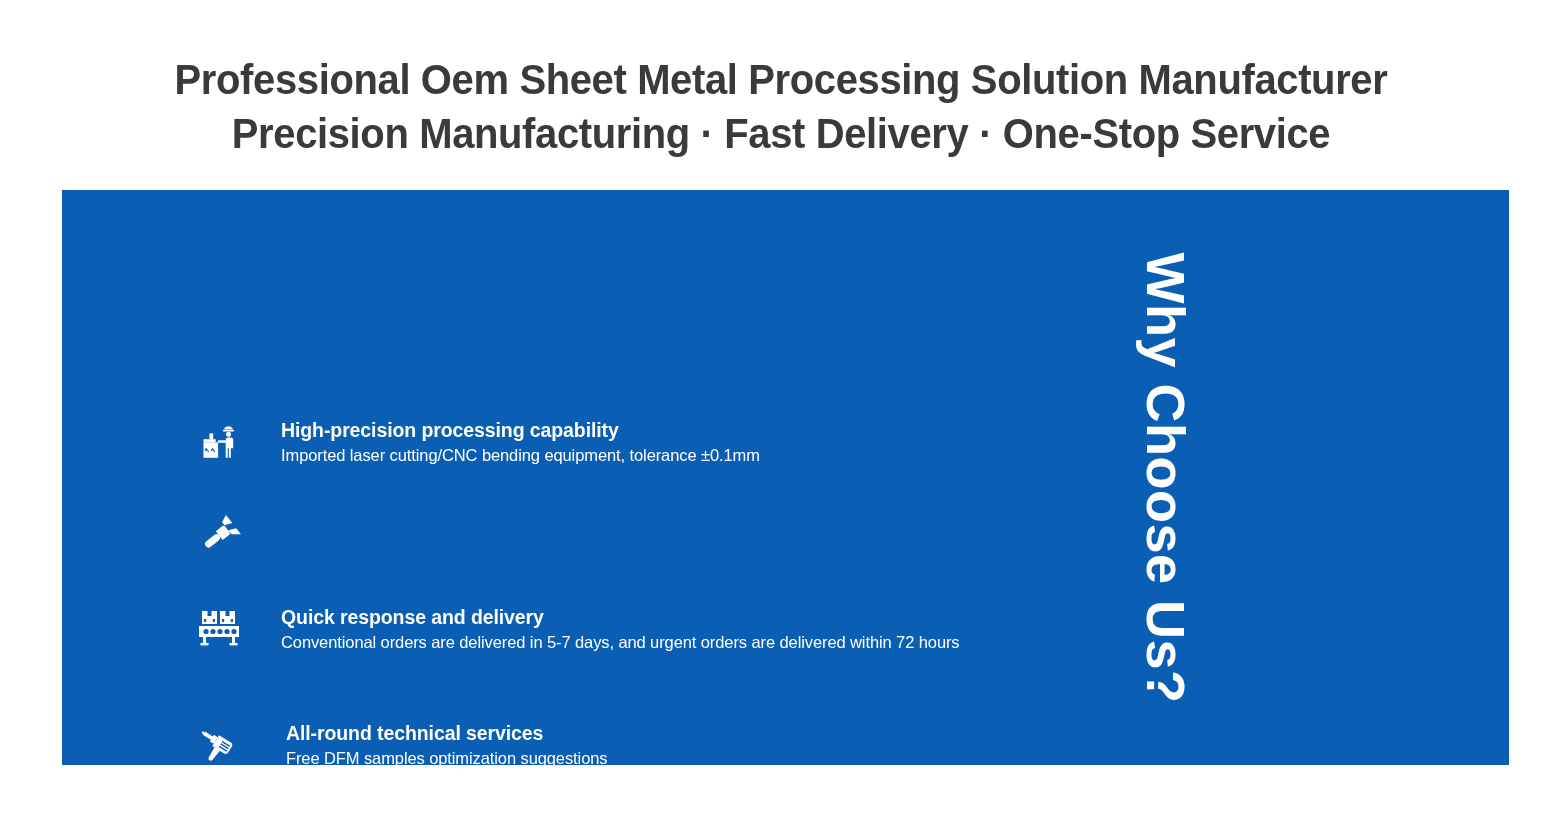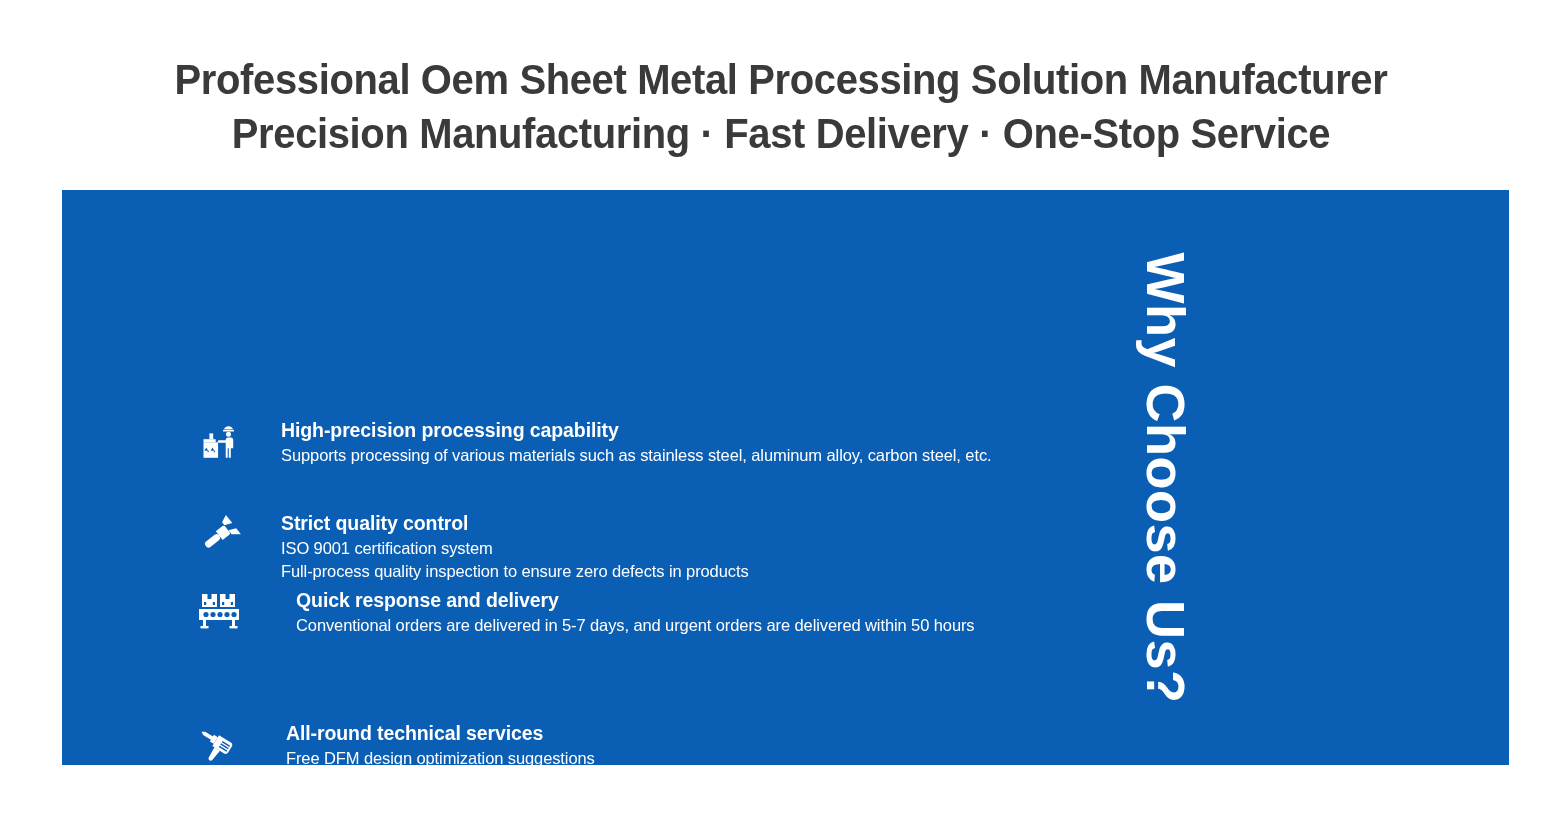--- a/index.html
+++ b/index.html
@@ -114,21 +114,21 @@
   
   .feature.single .feature-body {
     display: flex;
     align-items: center;
     min-height: 40px;
   }
 
   
   .f1 { top: 228px; }
   .f2 { top: 321px; }
-  .f3 { top: 398px; gap: 15px; }
+  .f3 { top: 415px; }
   .f4 { top: 531px; justify-content: space-between; }
   .f5 { top: 620px; }
 
   .f4 .feature-body { padding-left: 38px; }
   .f5 .feature-body, .f6 .feature-body { padding-left: 33px; }
   .f5 .feature-icon, .f6 .feature-icon { padding-top: 0; }
 </style>
 </head>
 <body>
 
@@ -165,44 +165,39 @@
                 <path d="M8.3 27.4l1.9 3.3H6.4z"></path>
                 <path d="M9.6 30.7h1.2v1.5H9.6z"></path>
                 <path d="M14.5 27.4l1.9 3.3h-3.8z"></path>
                 <path d="M15.8 30.7h1.2v1.5h-1.2z"></path>
               </g>
             </g>
           </svg>
         </div>
         <div class="feature-body">
           <div class="feature-title">High-precision processing capability</div>
-          <div class="feature-line">Supports processing of various materials such as stainless steel, aluminum alloy, carbon steel, etc.</div>
+          <div class="feature-line">Imported laser cutting/CNC bending equipment, tolerance ±0.1mm</div>
         </div>
       </div>
 
       <div class="feature f2">
         <div class="feature-icon">
           <svg width="44" height="44" viewBox="0 0 44 44" aria-hidden="true">
             <g fill="#ffffff" transform="rotate(-38 22 22)">
 
               <rect x="4" y="18.5" width="17" height="7" rx="3.5"></rect>
 
               <path d="M21 16.5h8.5c1 0 1.8.8 1.8 1.8v7.4c0 1-.8 1.8-1.8 1.8H21z"></path>
 
               <path d="M31.5 13.2l7.5-3.4v10.4l-7.5-3.2z"></path>
               <path d="M31.5 23.4l7.5 3.2v7.6l-7.5-5.6z"></path>
               <rect x="24.5" y="19.2" width="6" height="1.5"></rect>
               <rect x="24.5" y="22.4" width="6" height="1.5"></rect>
             </g>
           </svg>
-        </div>
-        <div class="feature-body">
-          <div class="feature-title">Strict quality control</div>
-          <div class="feature-line">ISO 9001 certification system</div>
-          <div class="feature-line">Full-process quality inspection to ensure zero defects in products</div>
         </div>
       </div>
 
       <div class="feature f3">
         <div class="feature-icon">
           <svg width="46" height="40" viewBox="0 0 46 40" aria-hidden="true">
             <g fill="#ffffff">
 
               <rect x="5" y="4" width="15" height="13"></rect>
               <g fill="#0a5eb4">
@@ -229,21 +224,21 @@
 
               <rect x="6" y="30" width="3" height="6"></rect>
               <rect x="35" y="30" width="3" height="6"></rect>
               <rect x="3.5" y="36" width="8" height="2.4"></rect>
               <rect x="32.5" y="36" width="8" height="2.4"></rect>
             </g>
           </svg>
         </div>
         <div class="feature-body">
           <div class="feature-title">Quick response and delivery</div>
-          <div class="feature-line">Conventional orders are delivered in 5-7 days, and urgent orders are delivered within 50 hours</div>
+          <div class="feature-line">Conventional orders are delivered in 5-7 days, and urgent orders are delivered within 72 hours</div>
         </div>
       </div>
 
       <div class="feature f4">
         <div class="feature-icon">
           <svg width="44" height="44" viewBox="0 0 44 44" aria-hidden="true">
             <g fill="#ffffff" transform="rotate(32 22 22)">
 
               <path d="M2 18.5h10v4H2z"></path>
               <rect x="0" y="19.4" width="3" height="2.2"></rect>
@@ -256,21 +251,21 @@
                 <rect x="22" y="20" width="9" height="1.5"></rect>
                 <rect x="22" y="22.8" width="9" height="1.5"></rect>
               </g>
 
               <path d="M18.5 26.8h6.5l-1.6 11.6c-.2 1.4-1.1 2.2-2.2 2.2s-2-.9-2.1-2.2z"></path>
             </g>
           </svg>
         </div>
         <div class="feature-body">
           <div class="feature-title"> All-round technical services</div>
-          <div class="feature-line">Free DFM design optimization suggestions</div>
+          <div class="feature-line">Free DFM samples optimization suggestions</div>
           <div class="feature-line">Full technical support from samples to mass production</div>
         </div>
       </div>
 
       <div class="feature f5 single">
         <div class="feature-icon">
           <svg width="42" height="42" viewBox="0 0 42 42" aria-hidden="true">
             <g fill="#ffffff">
 
               <path d="M17.3 3.2c-1.6 0-2.9 1-3.2 2.3h6.4c-.3-1.3-1.6-2.3-3.2-2.3z"></path>

